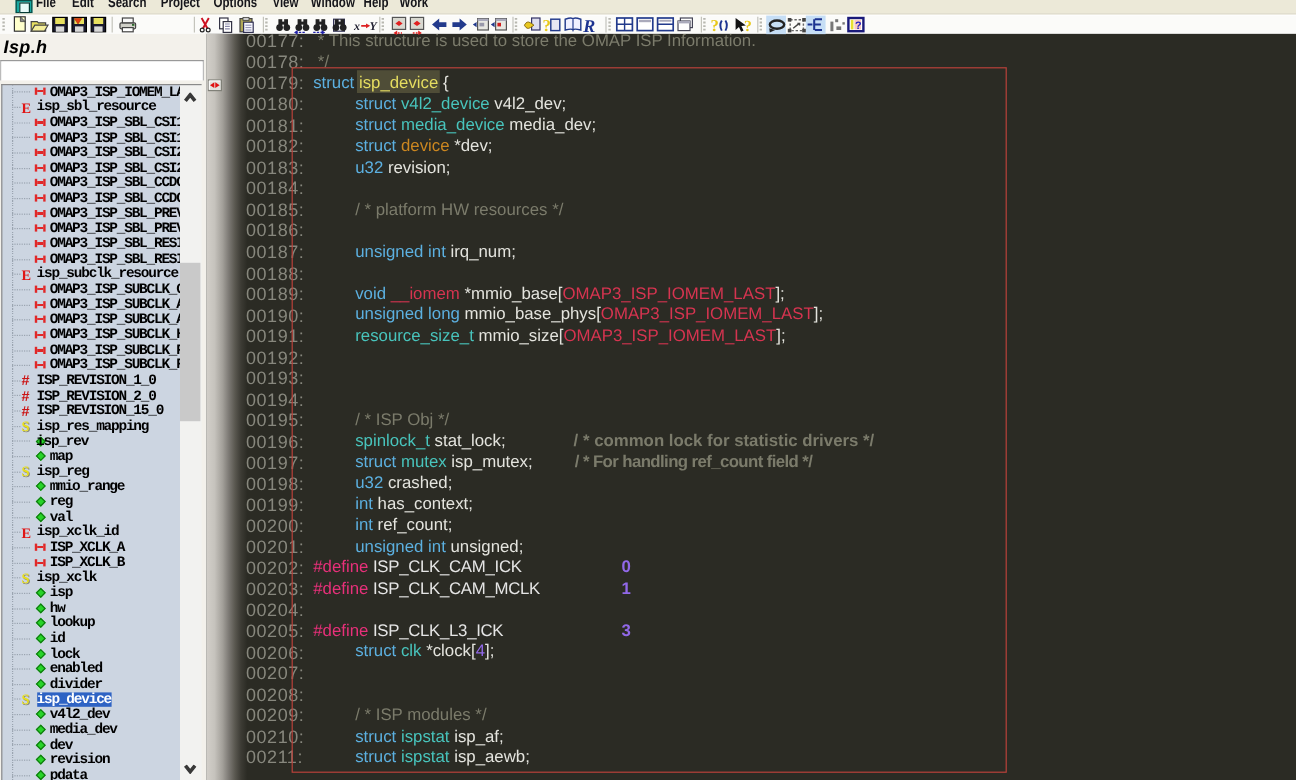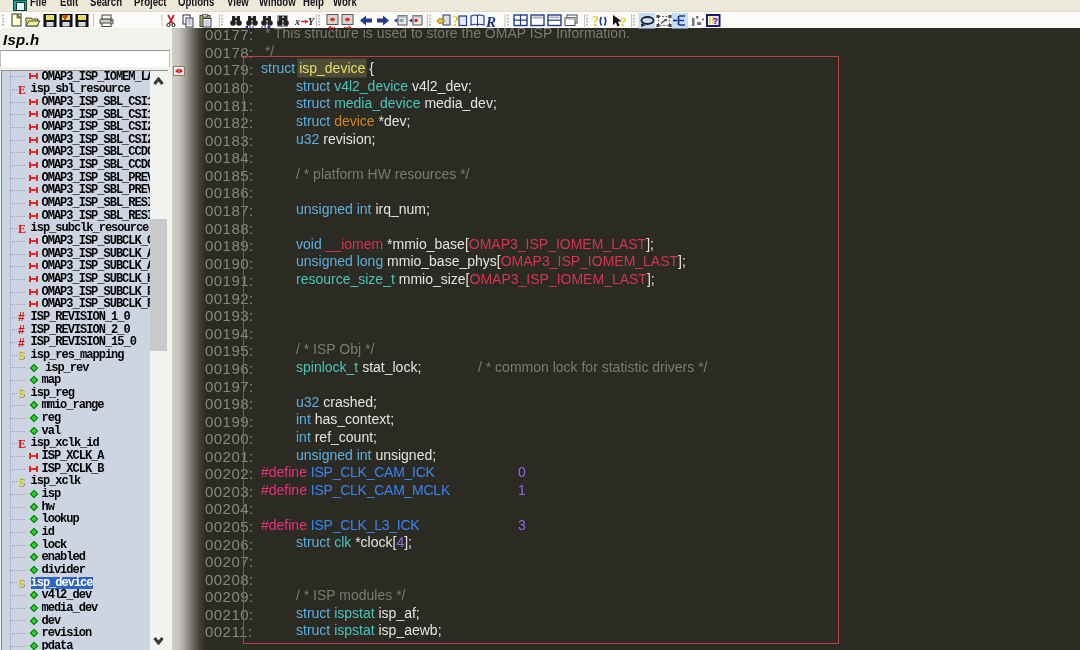--- a/index.html
+++ b/index.html
@@ -56,24 +56,24 @@
   background:#2b2b24; overflow:hidden; }
 #grad { position:absolute; left:0; top:0; width:34px; height:622px;
   background:linear-gradient(90deg,#d2cfc9 0%,#c6c3bd 20%,#a29f99 40%,#7c7974 55%,#5a5850 70%,#3c3b34 85%,#2b2b24 100%); }
 #redbox { position:absolute; left:71px; top:28px; width:596px; height:588px;
   border:1px solid #b9413a; }
 #micon { position:absolute; left:1px; top:38px; }
 .ln { position:absolute; left:33px; color:#87877d; font-size:15px;
   letter-spacing:0.45px; white-space:pre; }
 .cl { position:absolute; font-size:14px; white-space:pre; letter-spacing:0px; }
 .cl s { text-decoration:none; }
-.cl .ab { position:absolute; }
+.cl .ab { position:absolute;font-weight:bold; }
 .c { color:#7b7b6b; } .k { color:#5cb0e0; } .t { color:#48c4bc; }
 .w { color:#e4e4de; } .o { color:#cc8720; } .r { color:#d63450; }
-.p { color:#e8307a; } .g { color:#3b82f6; letter-spacing:-0.25px; } .u { color:#9168e8; }
+.p { color:#e8307a; } .g { color:#e5e5e5; letter-spacing:-0.25px; } .u { color:#9168e8; }
 .h { color:#e5dd60; background:#4f4d37; box-shadow:0 0 0 1.5px #4f4d37; }
 #vline { position:absolute; left:171px; top:28px; width:1px; height:622px; background:#8a8a86; }
 </style></head><body>
 <div id="root">
   <div id="editor">
     <div id="grad"></div>
 <div class="ln" style="top:-1.7px">00177:</div>
 <div class="cl" style="top:-2.9px;left:89px"><s class="c"> * This structure is used to store the OMAP ISP Information.</s></div>
 <div class="ln" style="top:15.9px">00178:</div>
 <div class="cl" style="top:14.7px;left:89px"><s class="c"> */</s></div>
@@ -101,20 +101,21 @@
 <div class="ln" style="top:244.1px">00191:</div>
 <div class="cl" style="top:242.9px;left:124px"><s class="t">resource_size_t</s><s class="w"> mmio_size[</s><s class="r">OMAP3_ISP_IOMEM_LAST</s><s class="w">];</s></div>
 <div class="ln" style="top:261.7px">00192:</div>
 <div class="ln" style="top:279.3px">00193:</div>
 <div class="ln" style="top:296.8px">00194:</div>
 <div class="ln" style="top:314.4px">00195:</div>
 <div class="cl" style="top:313.2px;left:124px"><s class="c">/ * ISP Obj */</s></div>
 <div class="ln" style="top:331.9px">00196:</div>
 <div class="cl" style="top:330.7px;left:124px"><s class="t">spinlock_t</s><s class="w"> stat_lock;</s><s class="c ab" style="left:182px">/ * common lock for statistic drivers */</s></div>
 <div class="ln" style="top:349.5px">00197:</div>
+<div class="cl" style="top:348.3px;left:124px"><s class="k">struct</s><s class="w"> </s><s class="t">mutex</s><s class="w"> isp_mutex;</s><s class="c ab" style="left:183px;letter-spacing:-0.5px">/ * For handling ref_count field */</s></div>
 <div class="ln" style="top:367.1px">00198:</div>
 <div class="cl" style="top:365.9px;left:124px"><s class="k">u32</s><s class="w"> crashed;</s></div>
 <div class="ln" style="top:384.6px">00199:</div>
 <div class="cl" style="top:383.4px;left:124px"><s class="k">int</s><s class="w"> has_context;</s></div>
 <div class="ln" style="top:402.2px">00200:</div>
 <div class="cl" style="top:401.0px;left:124px"><s class="k">int</s><s class="w"> ref_count;</s></div>
 <div class="ln" style="top:419.7px">00201:</div>
 <div class="cl" style="top:418.5px;left:124px"><s class="k">unsigned int</s><s class="w"> unsigned;</s></div>
 <div class="ln" style="top:437.3px">00202:</div>
 <div class="cl" style="top:436.1px;left:89px"><s class="p">#define </s><s class="g">ISP_CLK_CAM_ICK</s><s class="u ab" style="left:257px">0</s></div>
@@ -258,21 +259,21 @@
           <b class="tt" style="left:28.5px">ISP_REVISION_15_0</b>
         </div>
 <div class="trow" style="top:277.7px">
           <i class="st" style="left:8px;width:7px"></i>
           <i class="is" style="left:16px">S</i>
           <b class="tt" style="left:28.5px">isp_res_mapping</b>
         </div>
 <div class="trow" style="top:290.4px">
           <i class="st" style="left:8px;width:15px"></i>
           <i class="im" style="left:29px"></i>
-          <b class="tt" style="left:43px">isp_rev</b>
+          <b class="tt" style="left:28px">isp_rev</b>
         </div>
 <div class="trow" style="top:303.0px">
           <i class="st" style="left:8px;width:15px"></i>
           <i class="im" style="left:29px"></i>
           <b class="tt" style="left:39.5px">map</b>
         </div>
 <div class="trow" style="top:315.6px">
           <i class="st" style="left:8px;width:7px"></i>
           <i class="is" style="left:16px">S</i>
           <b class="tt" style="left:28.5px">isp_reg</b>

